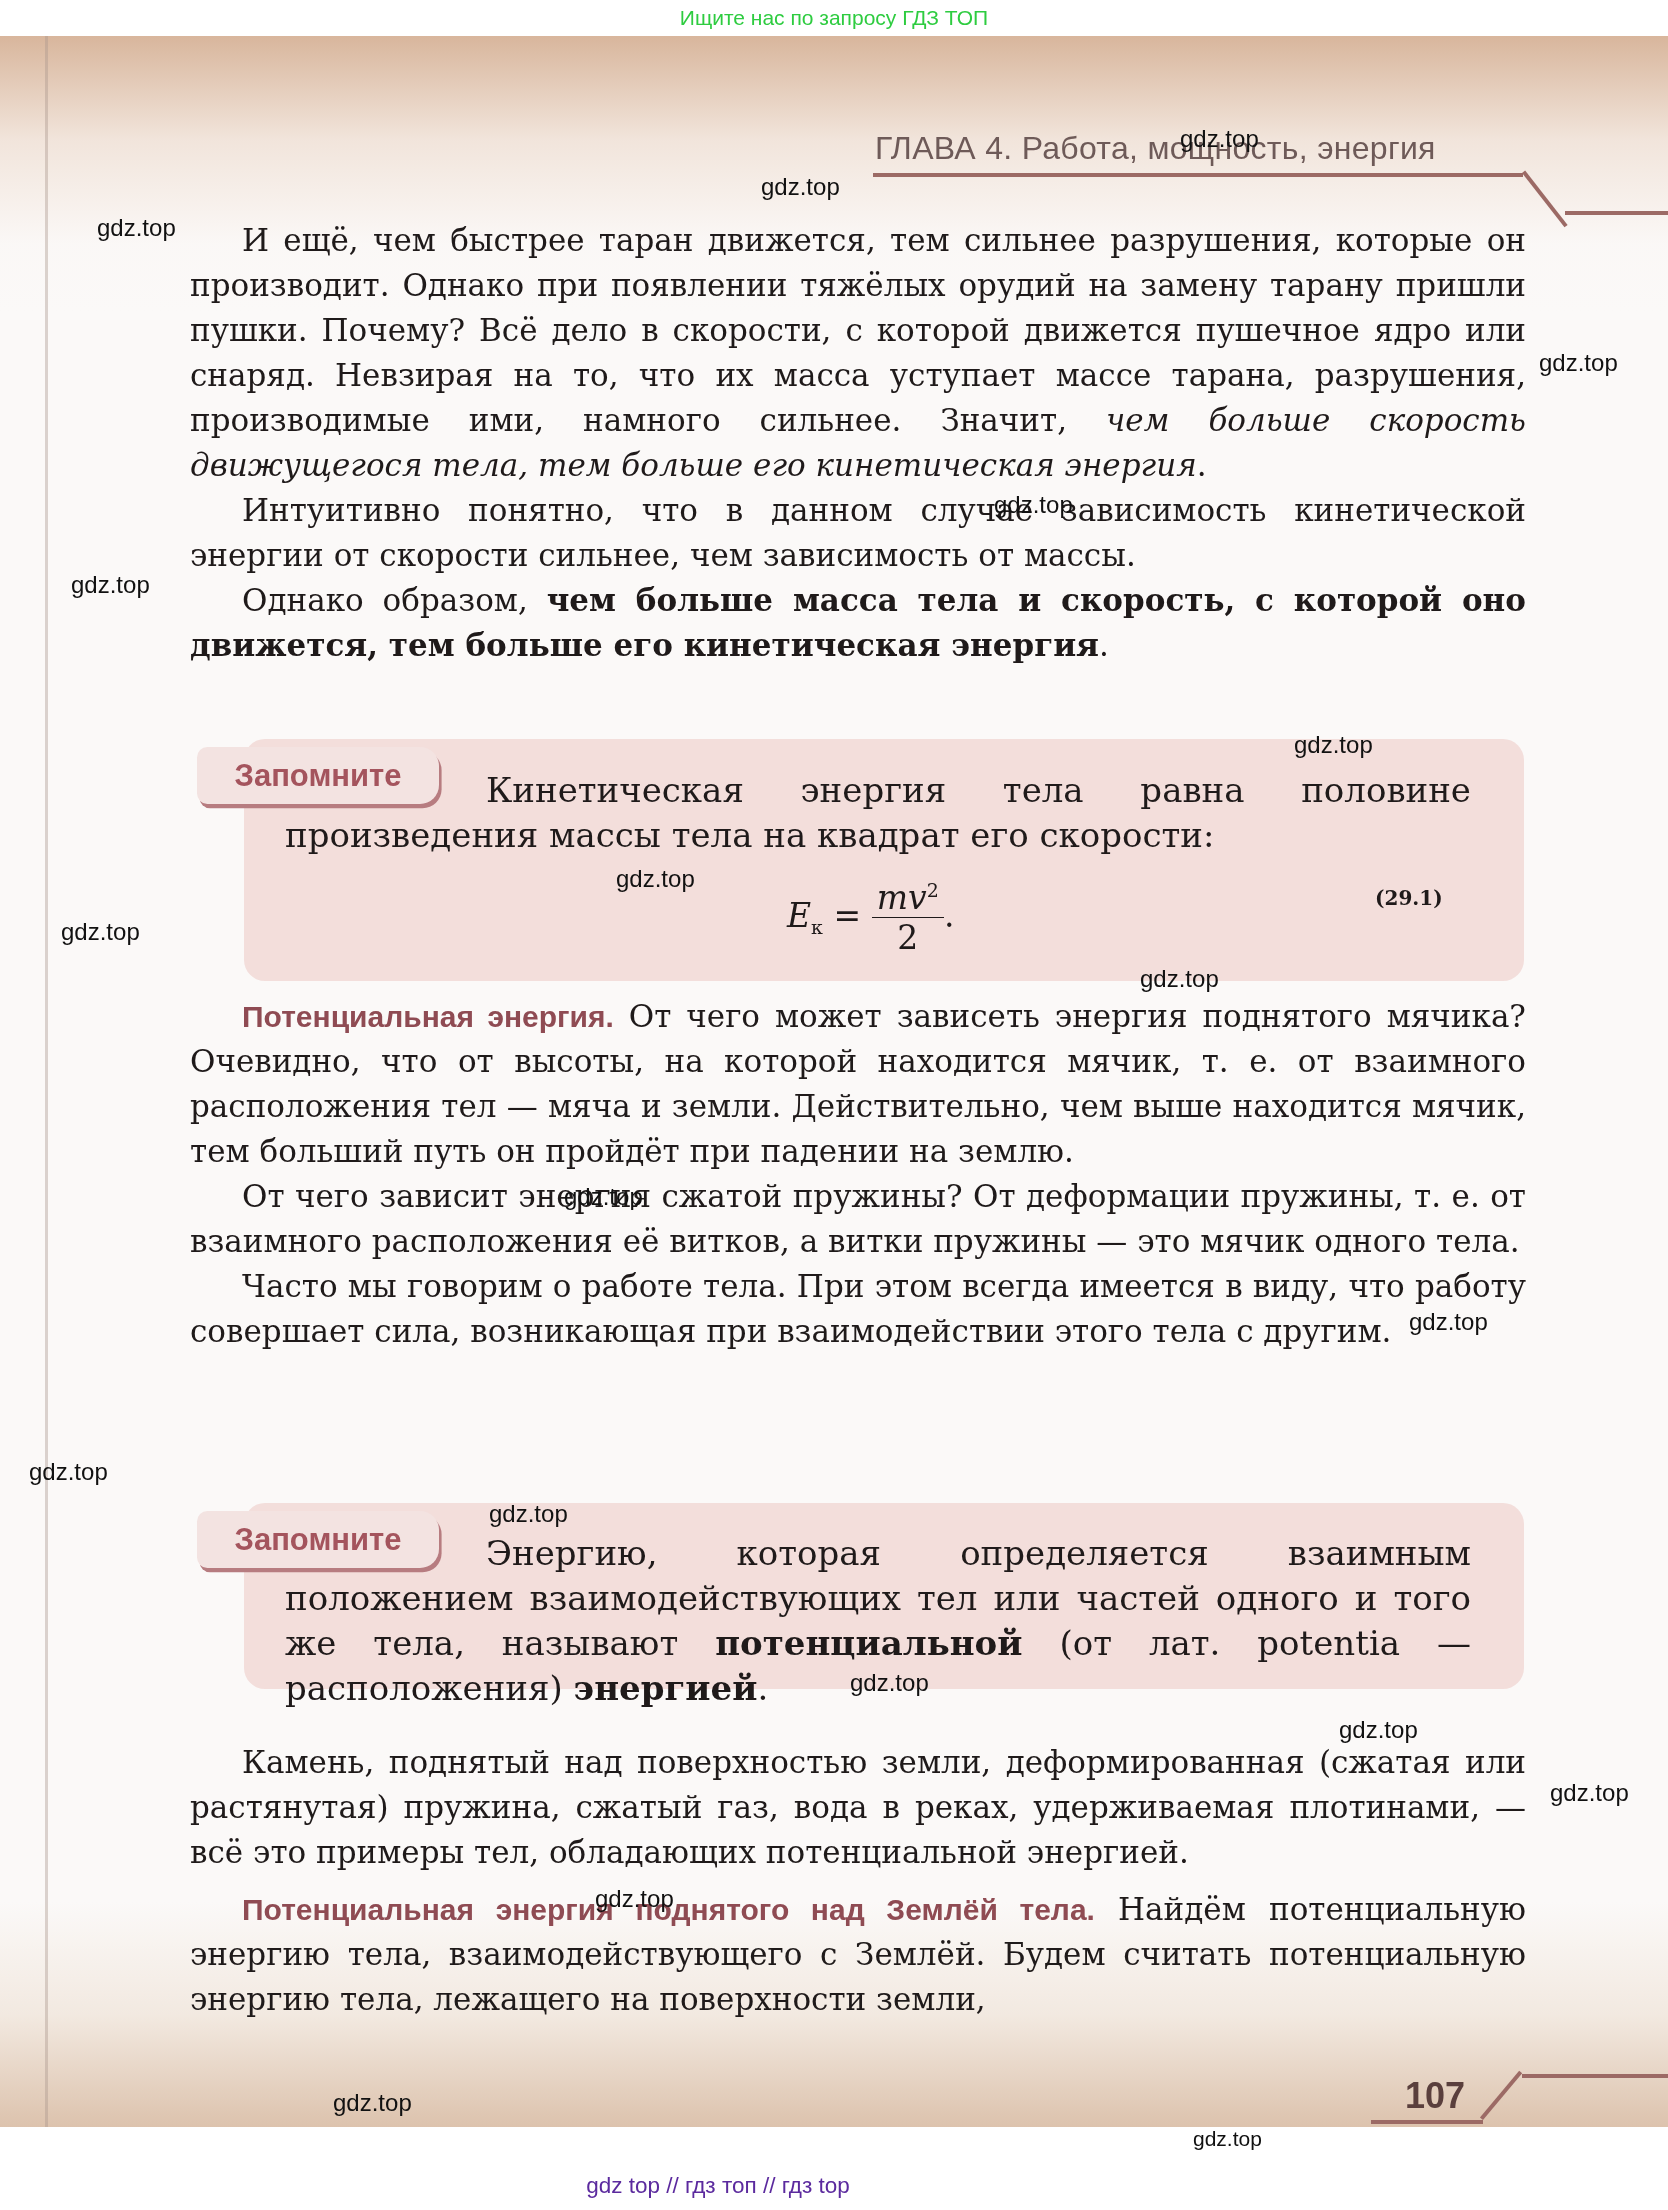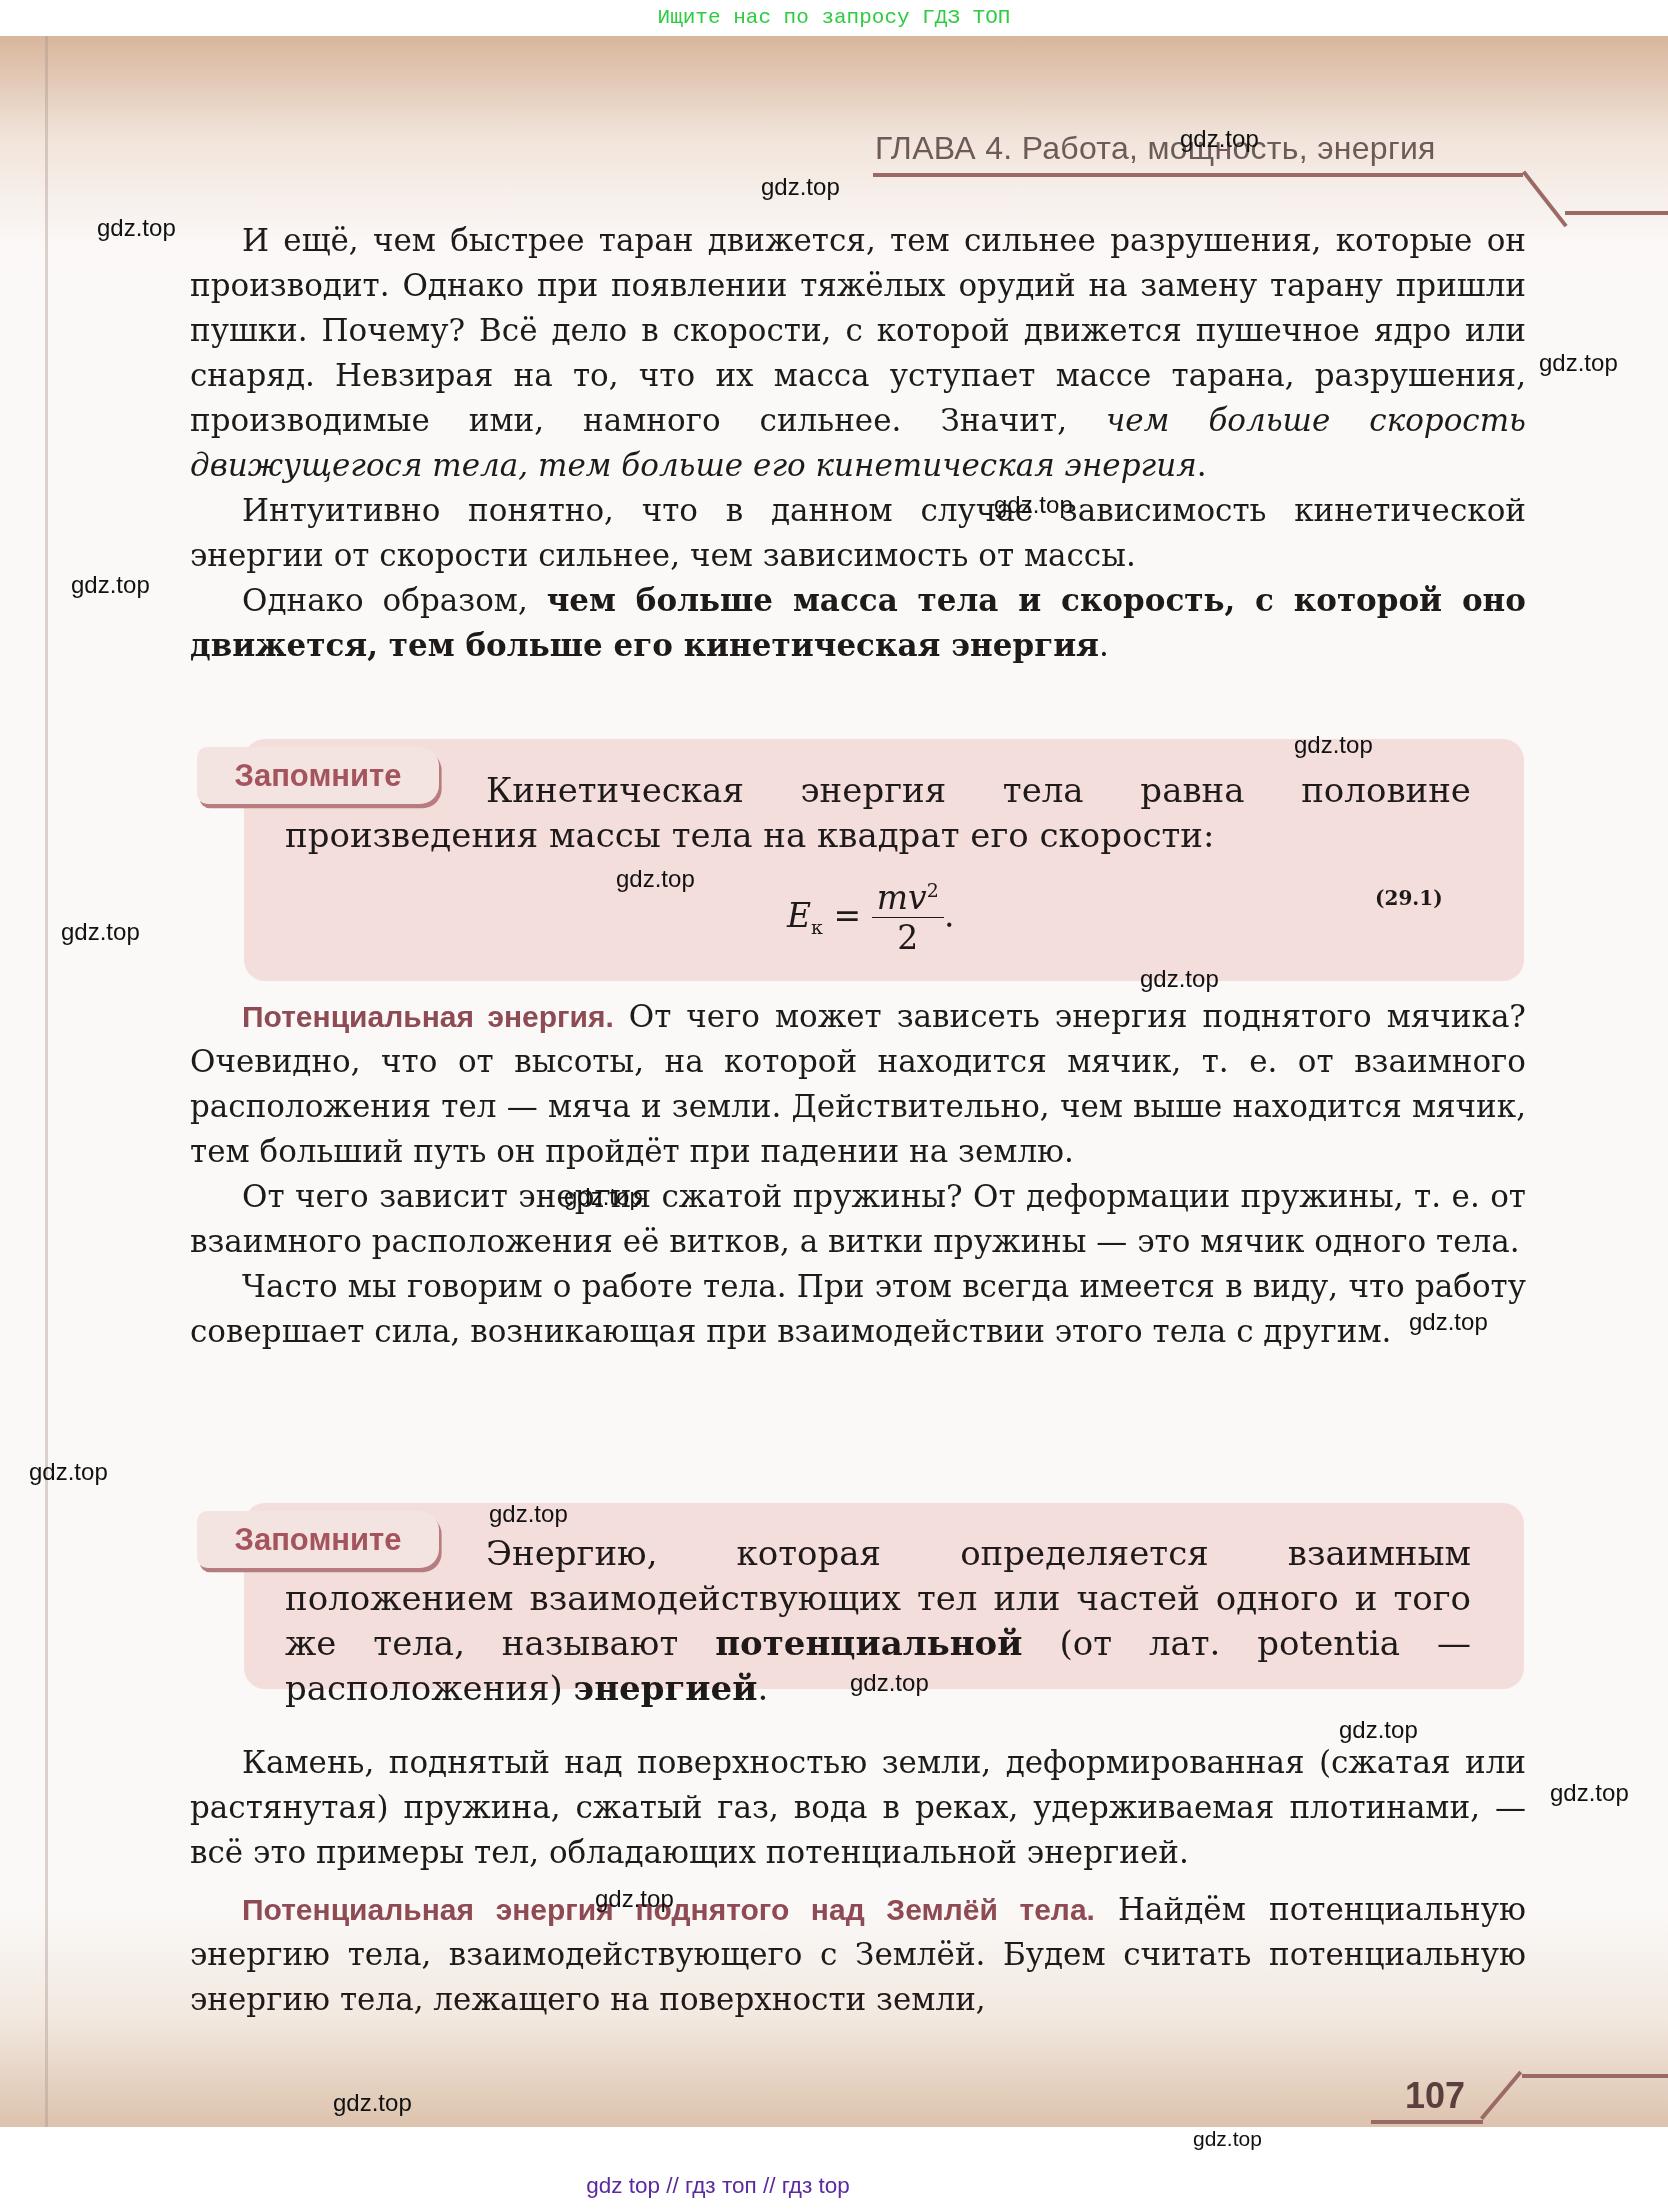--- a/index.html
+++ b/index.html
@@ -6,21 +6,21 @@
   body {
     width: 1668px; height: 2210px; position: relative; overflow: hidden;
     background: #ffffff;
     font-family: "DejaVu Serif", serif;
   }
   .topbar {
     position: absolute; left: 0; top: 0; width: 1668px; height: 35px;
     background: #fff; text-align: center;
   }
   .topbar span {
-    font-family: Liberation Mono, monospace; font-size: 21px; color: #2ecc40;
+    font-family: Liberation Sans, sans-serif; font-size: 21px; color: #2ecc40;
     line-height: 35px;
   }
   .page {
     position: absolute; left: 0; top: 36px; width: 1668px; height: 2091px;
     background:
       linear-gradient(180deg, rgba(210,170,140,0.85) 0px, rgba(235,215,200,0.6) 104px, rgba(250,245,242,0.3) 208px, rgba(255,255,255,0) 277px),
       linear-gradient(0deg, rgba(215,185,160,0.85) 0px, rgba(235,220,205,0.55) 112px, rgba(255,255,255,0) 225px),
       #fbf9f8;
   }
   .page::before {

